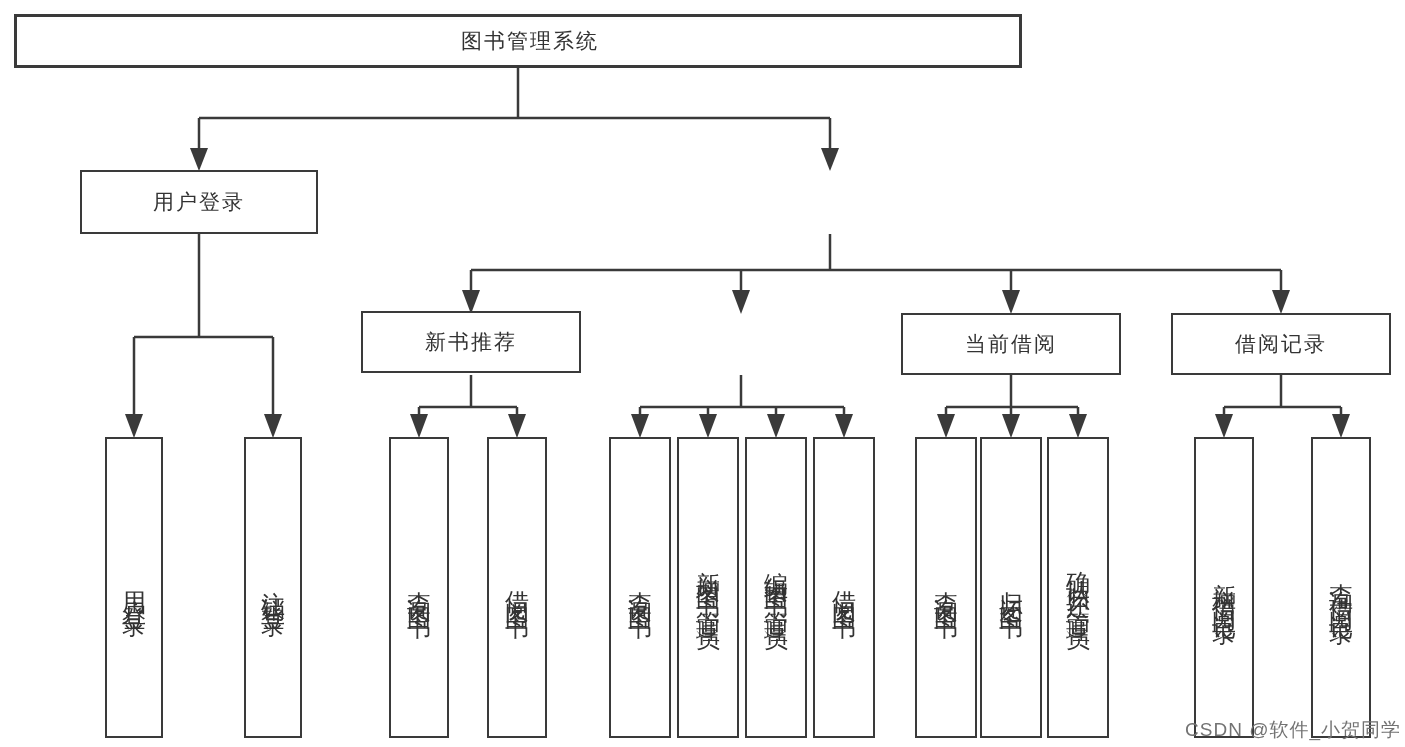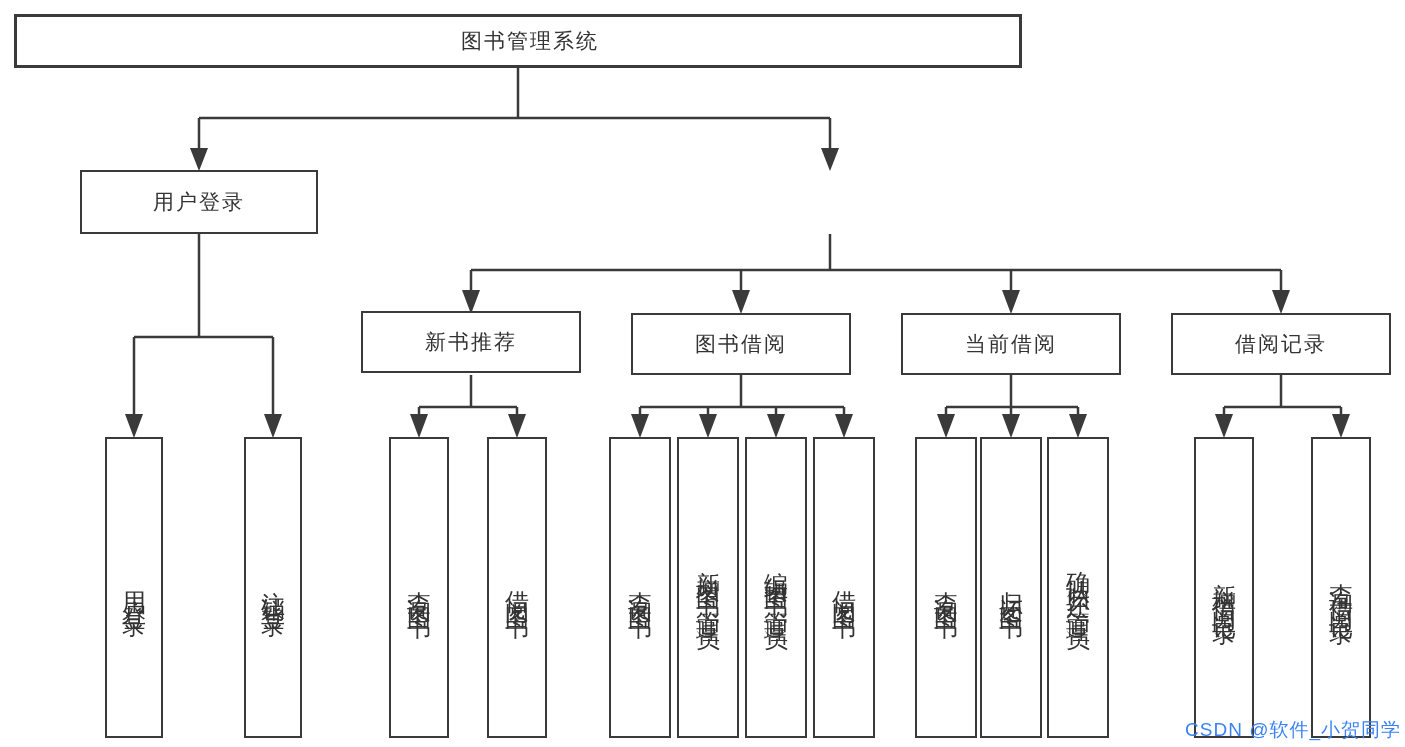--- a/index.html
+++ b/index.html
@@ -39,21 +39,21 @@
     text-orientation: mixed;
     font-size: 24px;
     letter-spacing: 8px;
     padding: 4px 0;
     white-space: normal;
   }
   .watermark {
     position: absolute;
     right: 4px;
     bottom: 4px;
-    color: #3b82f6;
+    color: #737373;
     font-size: 19px;
     letter-spacing: 1px;
     z-index: 3;
   }
 </style>
 </head>
 <body>
 
 <div id="canvas">
 
@@ -131,21 +131,20 @@
       <line x1="1341" y1="407" x2="1341" y2="416"></line>
       <polygon points="1332,414 1350,414 1341,438"></polygon>
     </g>
   </svg>
 
   <div class="node top-box" style="left:14px; top:14px; width:1008px; height:54px;">图书管理系统</div>
 
   <div class="node" style="left:80px; top:170px; width:238px; height:64px;">用户登录</div>
 
   <div class="node" style="left:361px; top:311px; width:220px; height:62px;">新书推荐</div>
-  <div class="node" style="left:631px; top:313px; width:220px; height:62px;">图书借阅</div>
   <div class="node" style="left:901px; top:313px; width:220px; height:62px;font-family:Liberation Mono, monospace;">当前借阅</div>
   <div class="node" style="left:1171px; top:313px; width:220px; height:62px;">借阅记录</div>
 
   <div class="node v" style="left:105px; top:437px; width:58px; height:301px;">用户登录</div>
   <div class="node v" style="left:244px; top:437px; width:58px; height:301px;">注销登录</div>
 
   <div class="node v" style="left:389px; top:437px; width:60px; height:301px;">查询图书</div>
   <div class="node v" style="left:487px; top:437px; width:60px; height:301px;">借阅图书</div>
 
   <div class="node v" style="left:609px; top:437px; width:62px; height:301px;">查询图书</div>

